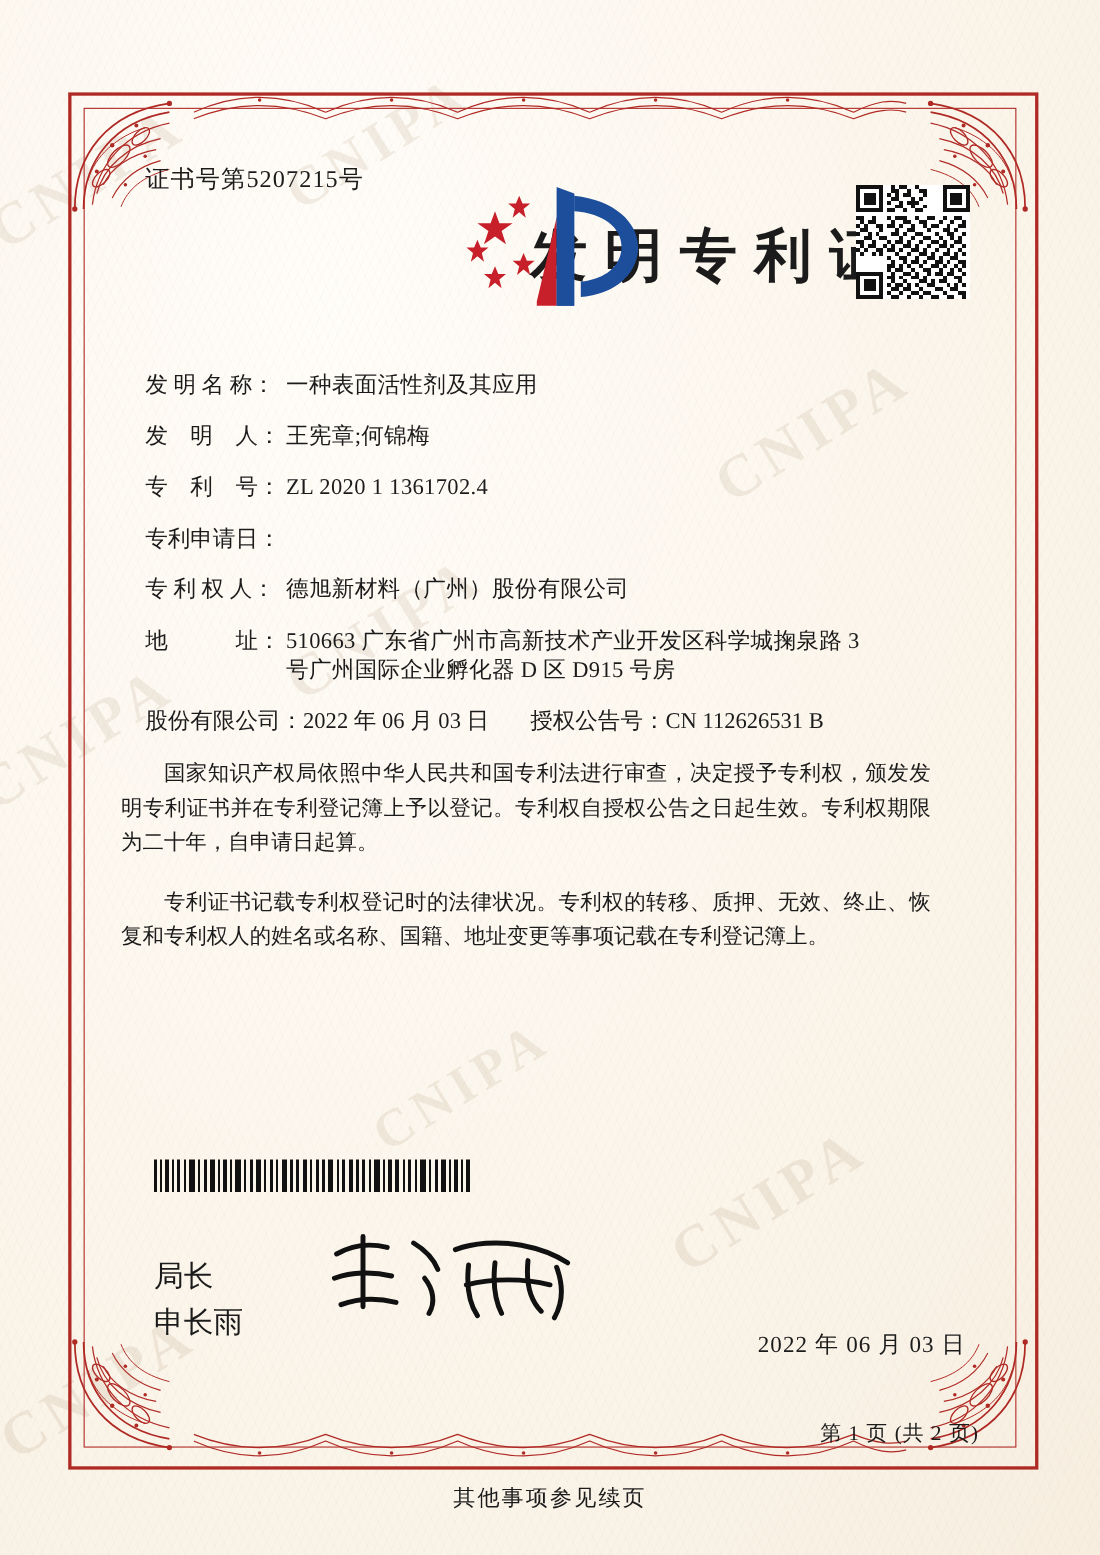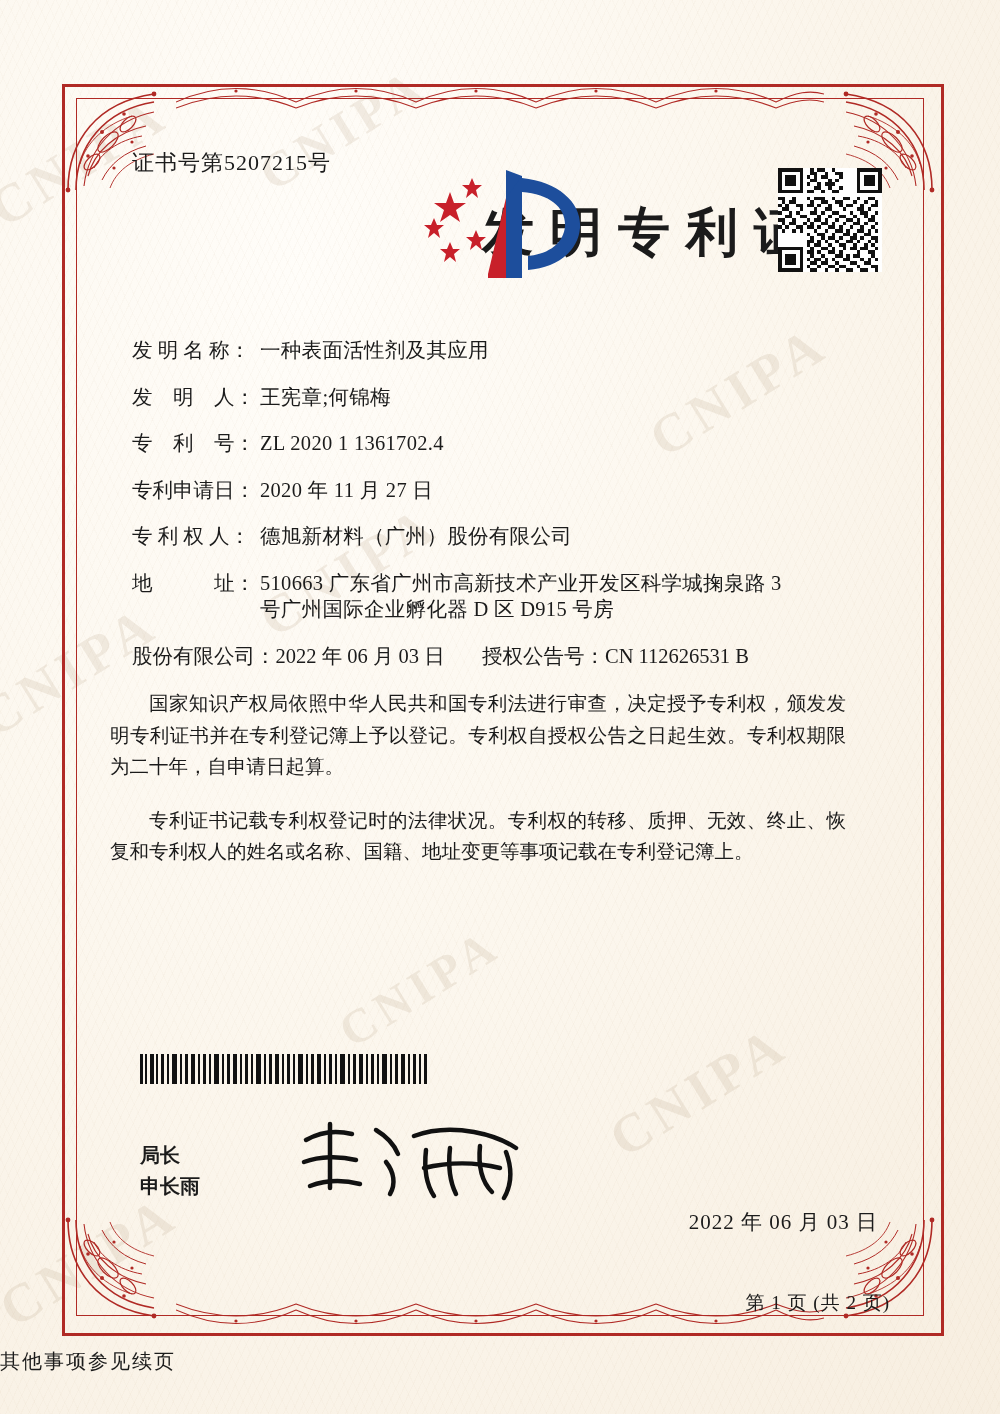--- a/index.html
+++ b/index.html
@@ -161,23 +161,23 @@
 
   .barcode {
     position: absolute;
     left: 30px; top: 934px;
     width: 290px; height: 30px;
   }
 
   .sign-block {
     position: absolute;
     left: 30px; top: 1020px;
-    font-size: 20px;
+    font-size: 27px;
     line-height: 1.55;
-    font-weight: 700;
+    font-weight: 400;
   }
   .signature {
     position: absolute;
     left: 180px; top: 990px;
     width: 250px; height: 100px;
   }
   .date-right {
     position: absolute;
     right: 12px; top: 1088px;
     font-size: 21px;
@@ -188,20 +188,21 @@
     position: absolute;
     left: 0; right: 0; top: 1170px;
     text-align: right;
     font-size: 19px;
     letter-spacing: 1px;
   }
 
   .footnote {
     position: absolute;
     left: 0; right: 0; top: 1348px;
+    text-align: center;
     font-size: 20px;
     letter-spacing: 2px;
     color: #1b1b1b;
   }
 </style>
 </head>
 <body>
 
 <div class="page">
   <div class="paper-texture"></div>
@@ -602,21 +603,20 @@
       <div class="field-row">
         <div class="f-label">发　明　人：</div>
         <div class="f-value">王宪章;何锦梅</div>
       </div>
       <div class="field-row">
         <div class="f-label">专　利　号：</div>
         <div class="f-value">ZL 2020 1 1361702.4</div>
       </div>
       <div class="field-row">
         <div class="f-label">专利申请日：</div>
-        <div class="f-value">2020 年 11 月 27 日</div>
       </div>
       <div class="field-row">
         <div class="f-label">专 利 权 人：</div>
         <div class="f-value">德旭新材料（广州）股份有限公司</div>
       </div>
       <div class="field-row">
         <div class="f-label">地　　　址：</div>
         <div class="f-value">
           <span>510663 广东省广州市高新技术产业开发区科学城掬泉路 3</span>
           <span class="l2">号广州国际企业孵化器 D 区 D915 号房</span>

